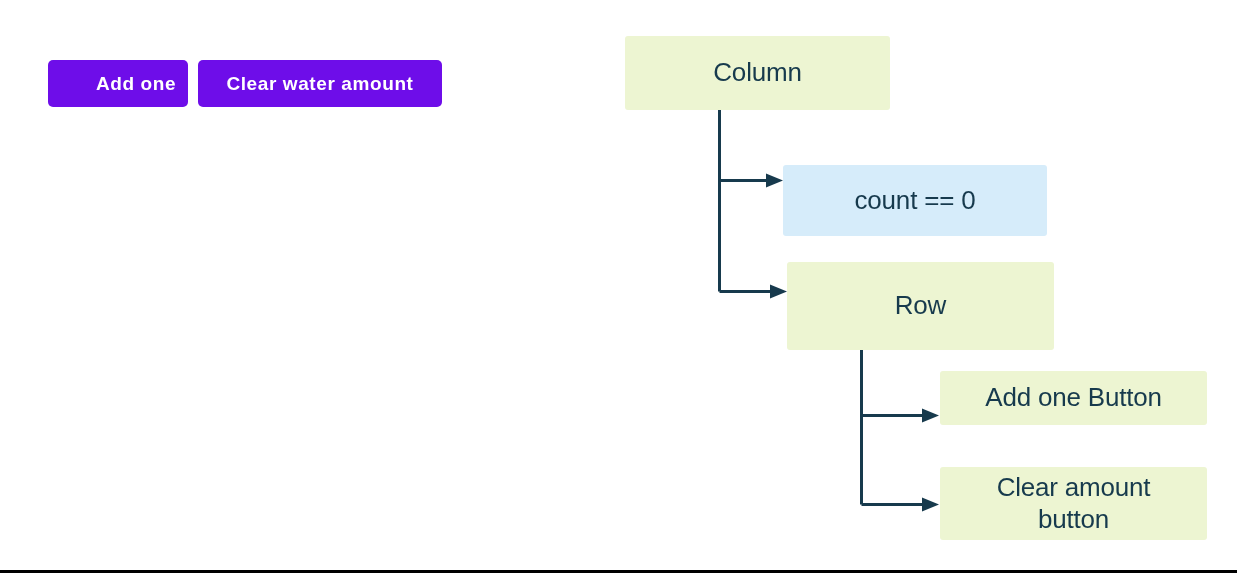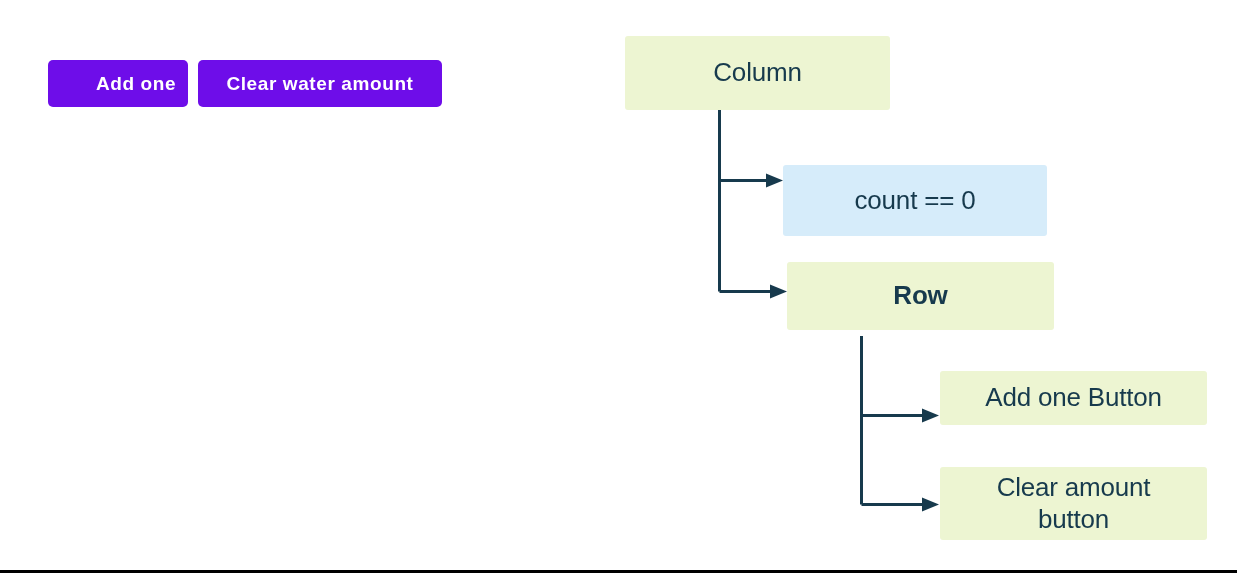--- a/index.html
+++ b/index.html
@@ -43,21 +43,21 @@
     font-size: 26px;
     font-weight: 500;
     letter-spacing: -0.2px;
     line-height: 1.2;
   }
   .node-widget { background: #edf5d2; }
   .node-state  { background: #d6ecfa; }
 
   .node-column    { left: 625px; top: 36px;  width: 265px; height: 74px; }
   .node-condition { left: 783px; top: 153px; width: 264px; height: 71px; margin-top: 12px; }
-  .node-row       { left: 787px; top: 262px; width: 267px; height: 68px; font-weight: bold; }
+  .node-row       { left: 787px; top: 262px; width: 267px; height: 88px; }
   .node-add-one   { left: 940px; top: 371px; width: 267px; height: 54px; }
   .node-clear-amt { left: 940px; top: 467px; width: 267px; height: 73px; padding: 0 26px; }
 
   .connectors {
     position: absolute;
     left: 0; top: 0;
     width: 1237px; height: 581px;
     pointer-events: none;
   }
   .bottom-rule {

